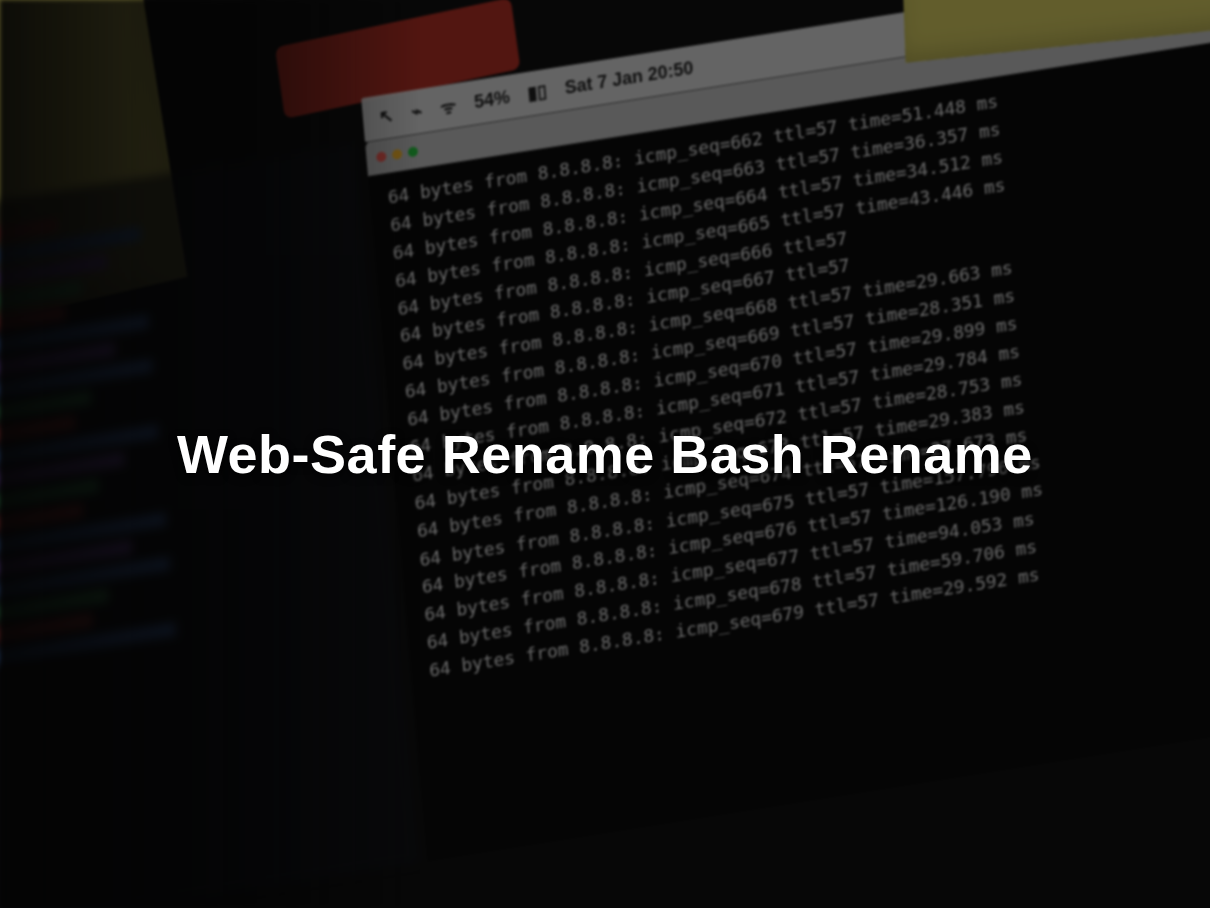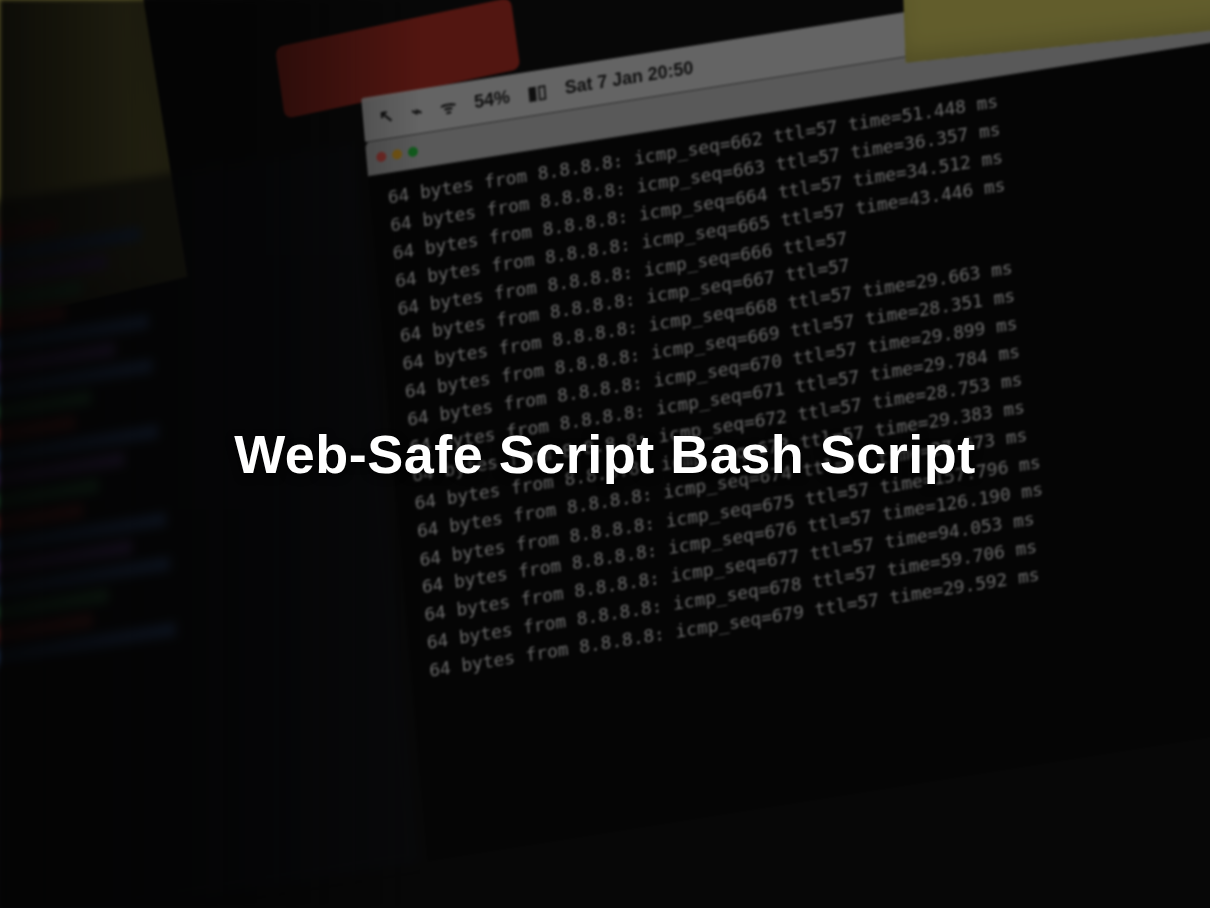--- a/index.html
+++ b/index.html
@@ -226,15 +226,15 @@
     <div class="sticky-right">
       
     </div>
 
   </div>
 
   <div class="blur-left"></div>
 
   <div class="dark-overlay"></div>
 
-  <h1 class="title-text">Web-Safe Script Bash Script</h1>
+  <h1 class="title-text">Web-Safe Rename Bash Rename</h1>
 
 </div>
 
 </body></html>

